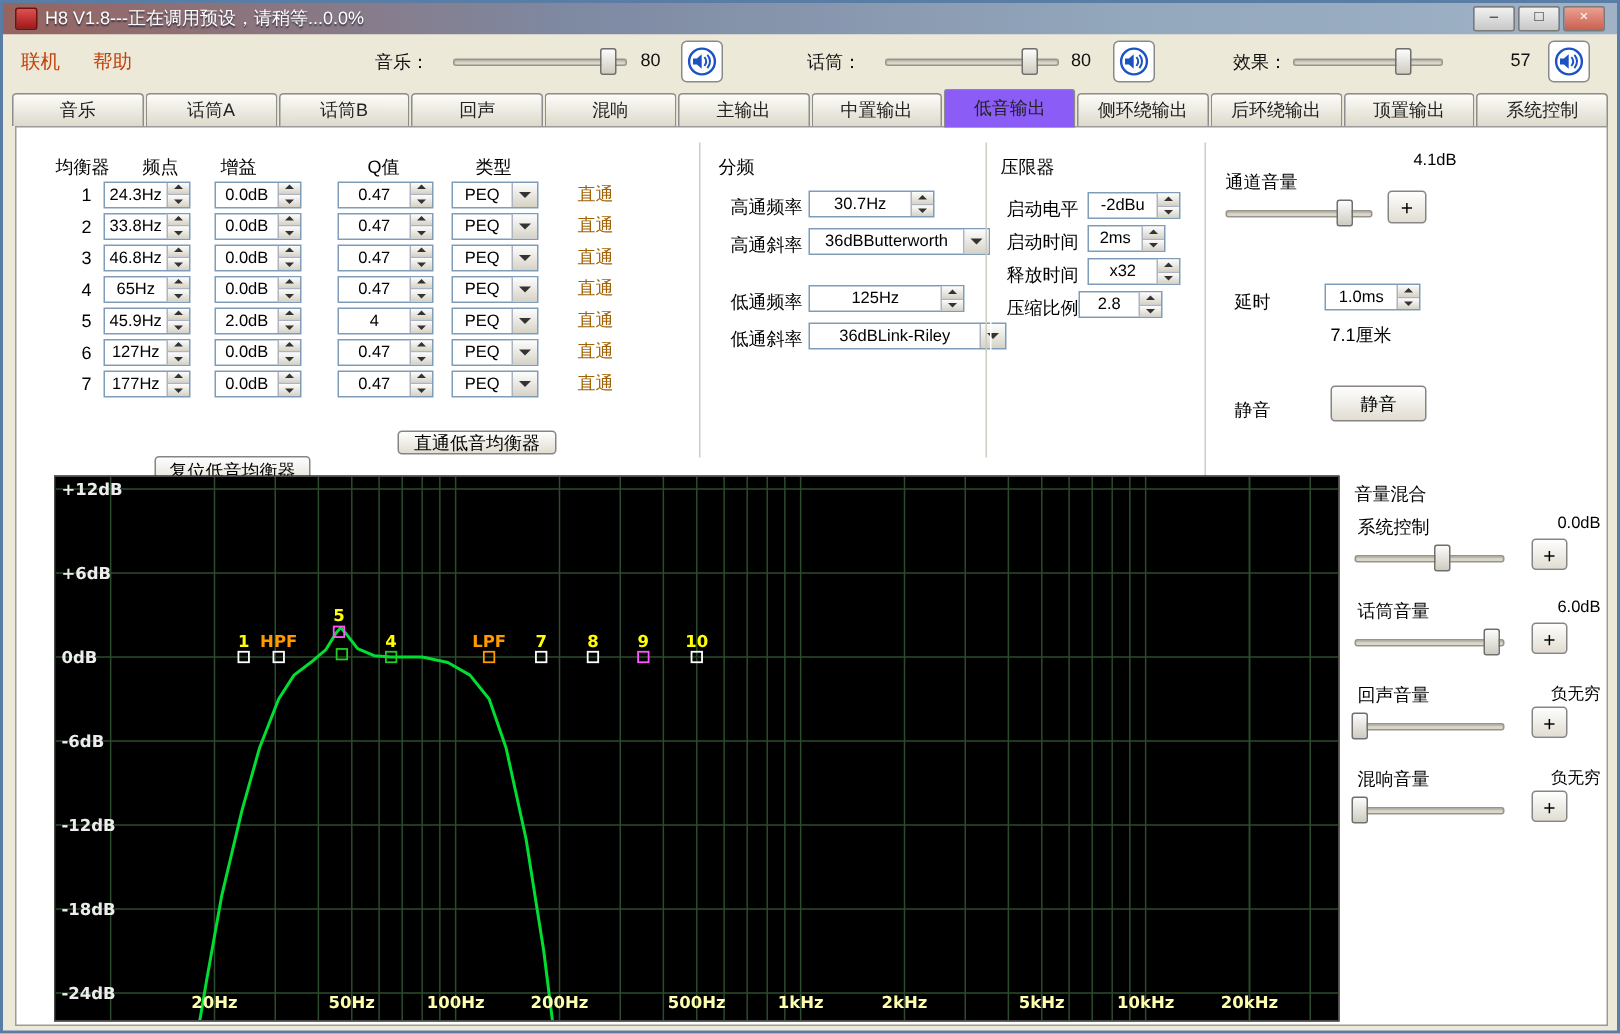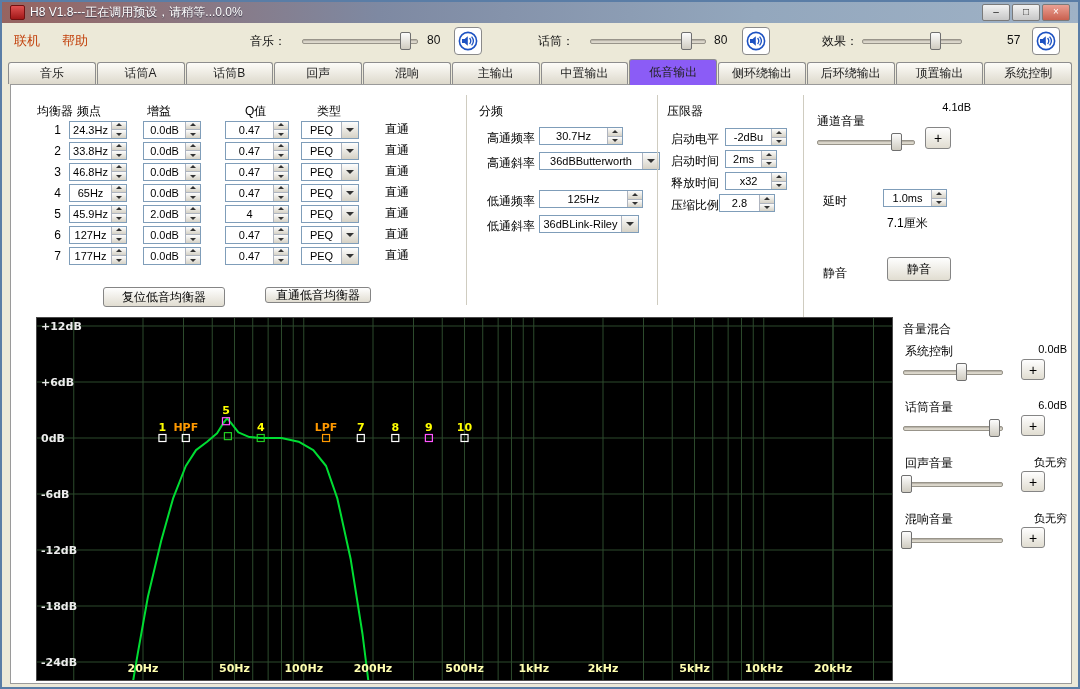--- a/index.html
+++ b/index.html
@@ -38,21 +38,21 @@
   .spin,.dd{display:flex;height:18px;border:1px solid #7f9db9;background:#fff;box-sizing:border-box;}
   .spin .val,.dd .val{flex:1;font-size:11px;line-height:16px;text-align:center;white-space:nowrap;overflow:hidden;color:#000;}
   .spin .btns{width:14px;display:flex;flex-direction:column;border-left:1px solid #aeb4bf;}
   .spin .btns div{flex:1;background:linear-gradient(#fdfdfd,#d6d2c6);position:relative;cursor:pointer;}
   .spin .btns div:first-child{border-bottom:1px solid #aeb4bf;}
   .spin .btns div::after{content:"";position:absolute;left:50%;top:50%;transform:translate(-50%,-50%);border:3px solid transparent;}
   .spin .btns .up::after{border-bottom-color:#333;margin-top:-2px;}
   .spin .btns .down::after{border-top-color:#333;margin-top:2px;}
   .dd .dbtn{width:16px;background:linear-gradient(#fdfdfd,#d6d2c6);border-left:1px solid #aeb4bf;position:relative;cursor:pointer;}
   .dd .dbtn::after{content:"";position:absolute;left:50%;top:50%;transform:translate(-50%,-50%);border:4px solid transparent;border-top-color:#333;margin-top:2px;}
-  .link{color:#000000;font-size:12px;cursor:pointer;}
+  .link{color:#a16207;font-size:12px;cursor:pointer;}
   .btn{background:linear-gradient(#fefefe,#e1ddd1);border:1px solid #858585;border-radius:3px;font-size:12px;
        display:flex;align-items:center;justify-content:center;cursor:pointer;color:#000;box-sizing:border-box;}
   
   .eq-rows{position:absolute;left:26px;top:34px;}
   .eq-row{display:flex;align-items:center;height:21px;}
   .eq-num{width:24px;text-align:right;font-size:12px;margin-right:8px;color:#000;}
   .eq-row .f1{width:58px;}
   .eq-row .f2{width:58px;margin-left:16px;}
   .eq-row .f3{width:64px;margin-left:24px;}
   .eq-row .f4{width:58px;margin-left:12px;}
@@ -143,21 +143,21 @@
     <div class="tab active">低音输出</div>
     <div class="tab">侧环绕输出</div>
     <div class="tab">后环绕输出</div>
     <div class="tab">顶置输出</div>
     <div class="tab">系统控制</div>
   </div>
 
   <div class="main">
 
     <div class="lab" style="left:26px;top:18px">均衡器</div>
-    <div class="lab" style="left:66px;top:18px">频点</div>
+    <div class="lab" style="left:84px;top:18px">频点</div>
     <div class="lab" style="left:136px;top:18px">增益</div>
     <div class="lab" style="left:234px;top:18px">Q值</div>
     <div class="lab" style="left:306px;top:18px">类型</div>
 
     <div class="eq-rows">
       <div class="eq-row">
         <div class="eq-num">1</div>
         <div class="spin f1">
             <div class="val">24.3Hz</div>
             <div class="btns">
@@ -354,21 +354,21 @@
             </div>
           </div>
         <div class="dd f4">
             <div class="val">PEQ</div>
             <div class="dbtn"></div>
           </div>
         <div class="link">直通</div>
       </div>
     </div>
 
-    <div class="btn" style="position:absolute;left:92px;top:202px;width:122px;height:20px">复位低音均衡器</div>
+    <div class="btn" style="position:absolute;left:92px;top:219px;width:104px;height:20px">复位低音均衡器</div>
     <div class="btn" style="position:absolute;left:254px;top:202px;width:106px;height:16px">直通低音均衡器</div>
 
     <div class="vsep" style="left:455px;top:10px;height:210px"></div>
 
     <div class="lab" style="left:468px;top:18px">分频</div>
     <div class="lab" style="left:476px;top:45px">高通频率</div>
     <div class="spin" style="position:absolute;left:528px;top:42px;width:84px">
         <div class="val">30.7Hz</div>
         <div class="btns">
           <div class="up"></div>
@@ -382,21 +382,21 @@
       </div>
     <div class="lab" style="left:476px;top:108px">低通频率</div>
     <div class="spin" style="position:absolute;left:528px;top:105px;width:104px">
         <div class="val">125Hz</div>
         <div class="btns">
           <div class="up"></div>
           <div class="down"></div>
         </div>
       </div>
     <div class="lab" style="left:476px;top:133px">低通斜率</div>
-    <div class="dd" style="position:absolute;left:528px;top:130px;width:100px">
+    <div class="dd" style="position:absolute;left:528px;top:130px;width:132px">
         <div class="val">36dBLink-Riley</div>
         <div class="dbtn"></div>
       </div>
 
     <div class="vsep" style="left:646px;top:10px;height:210px"></div>
 
     <div class="lab" style="left:656px;top:18px">压限器</div>
     <div class="lab" style="left:660px;top:46px">启动电平</div>
     <div class="spin" style="position:absolute;left:714px;top:43px;width:62px">
         <div class="val">-2dBu</div>

